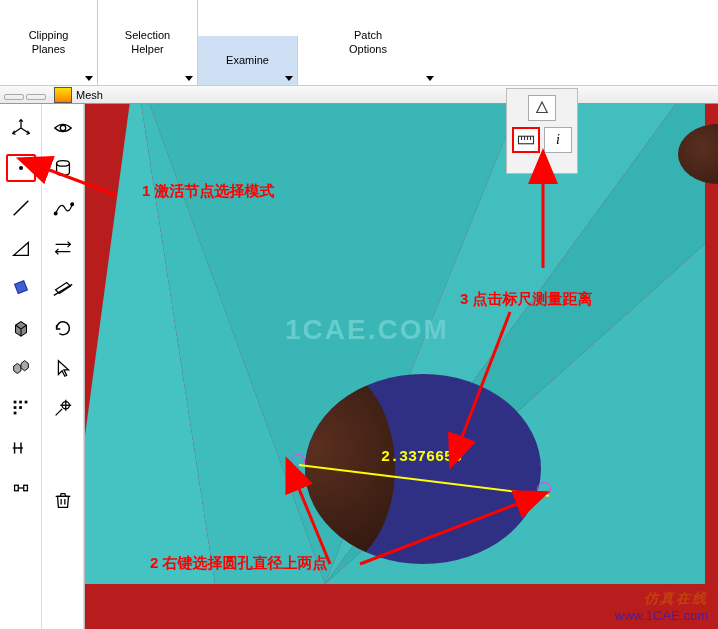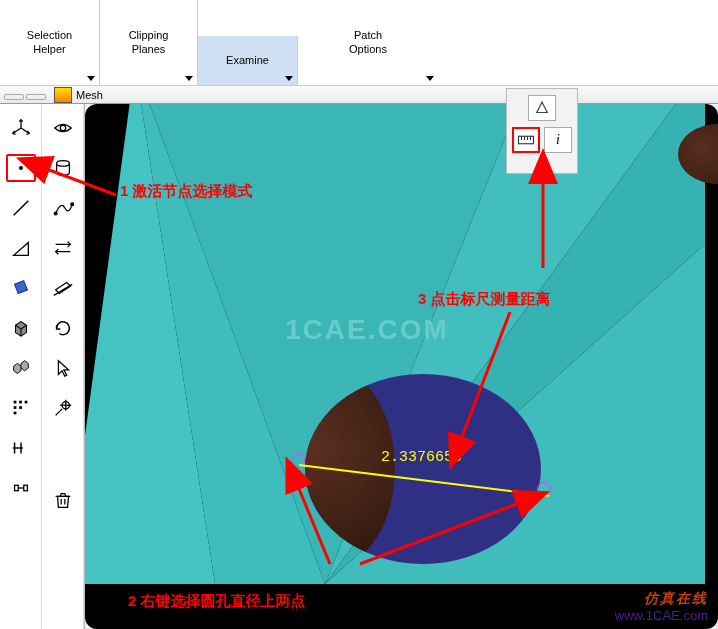--- a/index.html
+++ b/index.html
@@ -105,23 +105,22 @@
   }
   .tool-btn.active {
     border: 2px solid #ff0000;
     border-radius: 2px;
   }
   .tool-btn svg { width: 22px; height: 22px; }
   
   .canvas {
     position: relative;
     flex: 1;
-    background: #000000;
+    background: #b91c1c;
     overflow: hidden;
-    border-radius: 12px;
   }
   .watermark {
     position: absolute;
     color: #66cccc;
     font-size: 28px;
     font-weight: bold;
     left: 200px; top: 210px;
     letter-spacing: 2px;
   }
   .shape-back-tri {
@@ -159,20 +158,21 @@
     width:14px; height:14px;
     border:1px solid #ff33ff;
     border-radius:50%;
   }
   .meas-label {
     position: absolute;
     left: 296px; top: 345px;
     color: #ffff00;
     font-size: 15px;
     font-family: "Courier New", monospace;
+    font-weight: bold;
   }
   .corner-blob {
     position:absolute;
     right:-40px; top:20px;
     width:80px; height:60px;
     background: radial-gradient(circle at 30% 40%, #5a2f1f, #2a140c);
     border-radius:50%;
   }
   
   .popup {
@@ -204,20 +204,21 @@
   }
   .popup-btn.highlighted {
     border: 2px solid #ff0000;
   }
   
   .ann {
     position: absolute;
     color: #ff0000;
     font-size: 15px;
     font-weight: bold;
+    margin-left: 22px;
   }
   .footer-brand {
     position:absolute;
     right:10px; bottom:6px;
     text-align:right;
     font-size:14px;
   }
   .brand-cn {
     color:#c2410c;
     font-style:italic;
@@ -233,28 +234,28 @@
     position:absolute;
     left:0; top:0;
     width:718px; height:629px;
     pointer-events:none;
   }
 </style>
 </head>
 <body>
 
 <div class="top-toolbar">
+  <div class="top-item" style="width:98px">
+    <span>Clipping
+Planes</span>
+    <span class="drop"></span>
+  </div>
   <div class="top-item" style="width:100px">
     <span>Selection
 Helper</span>
-    <span class="drop"></span>
-  </div>
-  <div class="top-item" style="width:98px">
-    <span>Clipping
-Planes</span>
     <span class="drop"></span>
   </div>
   <div class="top-item highlight" style="width:100px">
     <span>Examine</span>
     <span class="drop"></span>
   </div>
   <div class="top-item" style="width:140px;border-right:none">
     <span>Patch
 Options</span>
     <span class="drop"></span>
@@ -438,22 +439,22 @@
           <line x1="18" y1="3" x2="18" y2="8"></line>
         </svg>
     </div>
     <div class="popup-btn">
       <span style="font-style:italic;font-family:serif;font-size:14px;">i</span>
     </div>
   </div>
 </div>
 
 <div class="ann" style="left:120px; top:182px">1 激活节点选择模式</div>
-<div class="ann" style="left:128px; top:592px">2 右键选择圆孔直径上两点</div>
-<div class="ann" style="left:418px; top:290px">3 点击标尺测量距离</div>
+<div class="ann" style="left:128px; top:554px">2 右键选择圆孔直径上两点</div>
+<div class="ann" style="left:438px; top:290px">3 点击标尺测量距离</div>
 
 <svg class="arrow-layer">
   <defs>
     <marker id="ah" markerWidth="12" markerHeight="12" refX="2" refY="5" orient="auto">
       <path d="M0,0 L12,5 L0,10 Z" fill="#ff0000"></path>
     </marker>
   </defs>
   <line x1="116" y1="195" x2="44" y2="168" stroke="#ff0000" stroke-width="3" marker-end="url(#ah)"></line>
   <line x1="543" y1="268" x2="543" y2="178" stroke="#ff0000" stroke-width="3" marker-end="url(#ah)"></line>
   <line x1="510" y1="312" x2="460" y2="442" stroke="#ff0000" stroke-width="3" marker-end="url(#ah)"></line>

